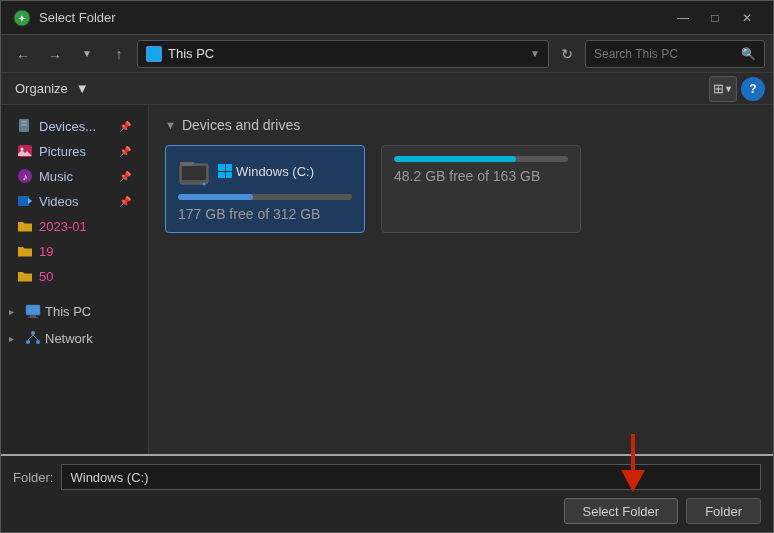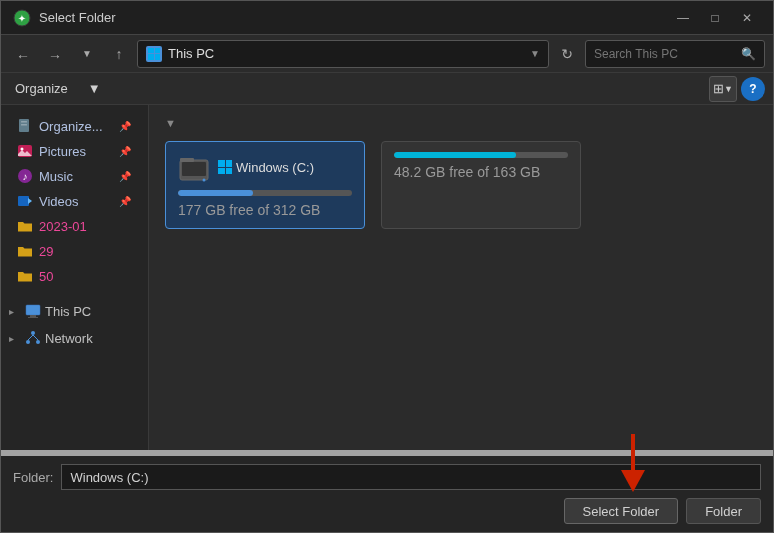--- a/index.html
+++ b/index.html
@@ -152,21 +152,21 @@
       background: #2b2b2b;
       display: flex;
       align-items: center;
       padding: 0 8px;
       border-bottom: 1px solid #3a3a3a;
       justify-content: space-between;
     }
     .organize-btn {
       display: flex;
       align-items: center;
-      gap: 20px;
+      gap: 8px;
       cursor: pointer;
       color: #ccc;
       font-size: 13px;
       background: transparent;
       border: none;
       color: #d0d0d0;
       padding: 2px 6px;
       border-radius: 3px;
     }
     .view-controls {
@@ -312,21 +312,21 @@
       height: 100%;
       border-radius: 3px;
     }
     .drive-bar.blue { background: #4a90d9; }
     .drive-bar.cyan { background: #00b4d8; }
     .drive-info { font-size: 14px; color: #999; }
 
     
     .bottom-bar {
       background: #252525;
-      border-top: 6px solid #a3a3a3;
+      border-top: 2px solid #a3a3a3;
       padding: 8px 12px;
     }
     .folder-row {
       display: flex;
       align-items: center;
       gap: 8px;
       margin-bottom: 8px;
     }
     .folder-label { font-size: 13px; color: #aaa; }
     .folder-input {
@@ -451,21 +451,21 @@
     <div class="sidebar">
 
       <div class="sidebar-item pinned">
         <span class="sidebar-icon">
           <svg width="16" height="16" viewBox="0 0 16 16">
               <rect x="2" y="1" width="10" height="13" rx="1" fill="#607d8b"></rect>
               <rect x="4" y="3" width="6" height="1.5" rx="0.5" fill="#90a4ae"></rect>
               <rect x="4" y="6" width="6" height="1.5" rx="0.5" fill="#90a4ae"></rect>
             </svg>
         </span>
-        <span>Organize...</span>
+        <span>Devices...</span>
         <span style="color:#888; font-size:10px; margin-left:auto;">📌</span>
       </div>
       <div class="sidebar-item pinned">
         <span class="sidebar-icon">
           <svg width="16" height="16" viewBox="0 0 16 16">
               <rect x="1" y="2" width="14" height="12" rx="2" fill="#e91e63" opacity="0.8"></rect>
               <circle cx="5" cy="6" r="1.5" fill="white"></circle>
               <path d="M1 11l4-4 3 3 2-2 5 5H1z" fill="white" opacity="0.7"></path>
             </svg>
         </span>
@@ -500,21 +500,21 @@
             </svg>
         </span>
         <span>2023-01</span>
       </div>
       <div class="sidebar-item">
         <span class="sidebar-icon">
           <svg width="16" height="16" viewBox="0 0 16 16">
               <path d="M1 4h5l1.5 1.5H15v8H1z" fill="#d4a017"></path>
             </svg>
         </span>
-        <span>29</span>
+        <span>19</span>
       </div>
       <div class="sidebar-item">
         <span class="sidebar-icon">
           <svg width="16" height="16" viewBox="0 0 16 16">
               <path d="M1 4h5l1.5 1.5H15v8H1z" fill="#d4a017"></path>
             </svg>
         </span>
         <span>50</span>
       </div>
 
@@ -542,20 +542,21 @@
             <line x1="8" y1="5" x2="13" y2="10" stroke="#4a90d9" stroke-width="1"></line>
           </svg>
         </span>
         <span>Network</span>
       </div>
     </div>
 
     <div class="content-area">
       <div class="section-header">
         <span class="section-chevron">▼</span>
+        <span>Devices and drives</span>
       </div>
       <div class="drives-grid">
 
         <div class="drive-item selected">
           <div class="drive-header">
             <div class="drive-icon">
               <svg width="32" height="32" viewBox="0 0 32 32">
                 <rect x="2" y="8" width="28" height="20" rx="2" fill="#555" stroke="#666" stroke-width="1"></rect>
                 <rect x="4" y="10" width="24" height="14" rx="1" fill="#333"></rect>
                 <rect x="2" y="6" width="14" height="4" rx="1" fill="#666"></rect>

